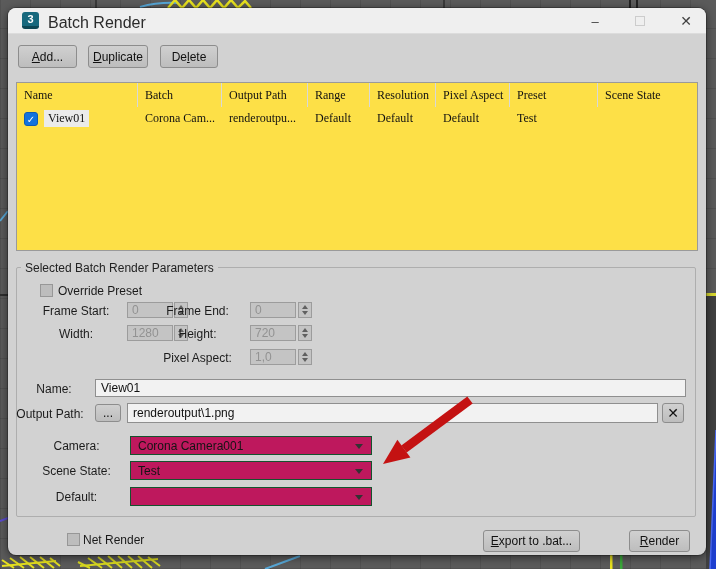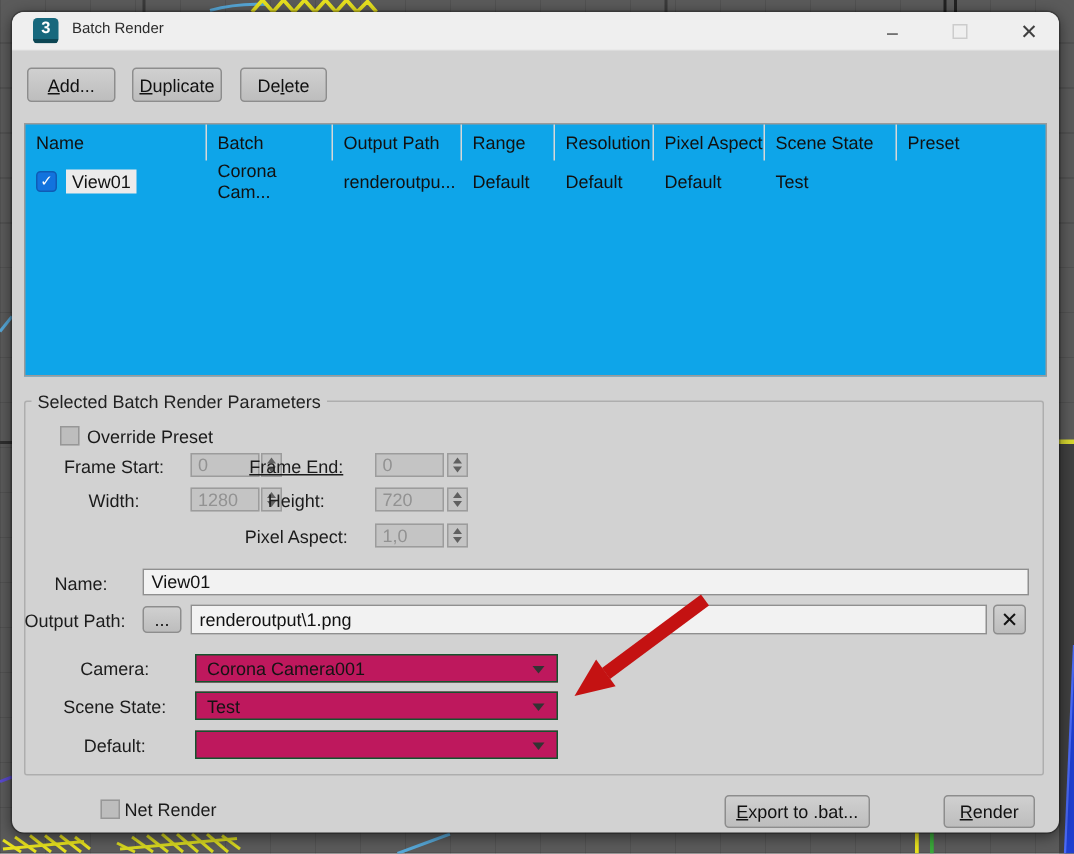--- a/index.html
+++ b/index.html
@@ -27,40 +27,40 @@
     background:#efefef; border-radius:8px 8px 0 0;
     border-bottom:1px solid #dcdcdc;
   }
   .app-icon {
     left:14px; top:4px; width:17px; height:17px;
     background:#17687d; border-radius:3px;
     color:#fff; font-weight:bold; font-size:11px;
     display:flex; align-items:center; justify-content:center;
     border-bottom:3px solid #0d4654;
   }
-  .title-text { left:40px; top:6px; color:#2b2b2b; font-size:10px; }
+  .title-text { left:40px; top:6px; color:#2b2b2b; font-size:16px; }
   .winbtn { top:3px; width:30px; height:20px; display:flex; align-items:center; justify-content:center; color:#404040; font-size:13px; }
   .winbtn.min { left:572px; }
   .winbtn.max { left:617px; color:#c6c6c6; }
   .max-glyph { width:10px; height:10px; border:1px solid #cccccc; }
   .winbtn.close { left:663px; font-size:14px; }
 
   
   .btn {
     background:linear-gradient(#d0d0d0,#bdbdbd);
     border:1px solid #8d8d8d; border-radius:3px;
     display:flex; align-items:center; justify-content:center;
     color:#111; font-size:12px;
   }
   .btn u { text-decoration:underline; }
 
   
   .table {
     left:8px; top:74px; width:682px; height:169px;
-    background:#0ea5e9; border:1px solid #9a9a9a;
+    background:#fde047; border:1px solid #9a9a9a;font-family:Liberation Serif, serif;
   }
   .thead, .trow { display:grid; grid-template-columns:121px 84px 86px 62px 66px 74px 88px 1fr; }
   .thead { height:24px; }
   .th {
     padding-left:7px; display:flex; align-items:center;
     border-right:1px solid #d8d8d8; color:#111;
   }
   .th:last-child { border-right:none; }
   .trow { height:23px; }
   .td { padding-left:7px; display:flex; align-items:center; color:#111; }
@@ -177,22 +177,22 @@
   <div class="abs btn" style="left:152px;top:37px;width:58px;height:23px;">De<u>l</u>ete</div>
 
   <div class="abs table">
     <div class="thead">
       <div class="th">Name</div>
       <div class="th">Batch</div>
       <div class="th">Output Path</div>
       <div class="th">Range</div>
       <div class="th">Resolution</div>
       <div class="th">Pixel Aspect</div>
+      <div class="th">Preset</div>
       <div class="th">Scene State</div>
-      <div class="th">Preset</div>
     </div>
     <div class="trow">
       <div class="td">
         <div class="chk">✓</div>
         <span class="rowname">View01</span>
       </div>
       <div class="td">Corona Cam...</div>
       <div class="td">renderoutpu...</div>
       <div class="td">Default</div>
       <div class="td">Default</div>
@@ -207,21 +207,21 @@
 
   <div class="abs checkbox-off" style="left:32px;top:276px;"></div>
   <div class="abs" style="left:50px;top:276px;">Override Preset</div>
 
   <div class="abs label" style="left:20px;top:296px;width:96px;">Frame Start:</div>
   <div class="abs dis-field" style="left:119px;top:294px;width:46px;height:16px;">0</div>
   <div class="abs spinner" style="left:166px;top:294px;width:14px;height:16px;">
     <div class="tri-up"></div>
     <div class="tri-down"></div>
   </div>
-  <div class="abs label" style="left:140px;top:296px;width:99px;text-decoration:underline;">Frame End:</div>
+  <div class="abs label" style="left:140px;top:296px;width:99px;">Frame End:</div>
   <div class="abs dis-field" style="left:242px;top:294px;width:46px;height:16px;">0</div>
   <div class="abs spinner" style="left:290px;top:294px;width:14px;height:16px;">
     <div class="tri-up"></div>
     <div class="tri-down"></div>
   </div>
 
   <div class="abs label" style="left:20px;top:319px;width:96px;">Width:</div>
   <div class="abs dis-field" style="left:119px;top:317px;width:46px;height:16px;">1280</div>
   <div class="abs spinner" style="left:166px;top:317px;width:14px;height:16px;">
     <div class="tri-up"></div>

